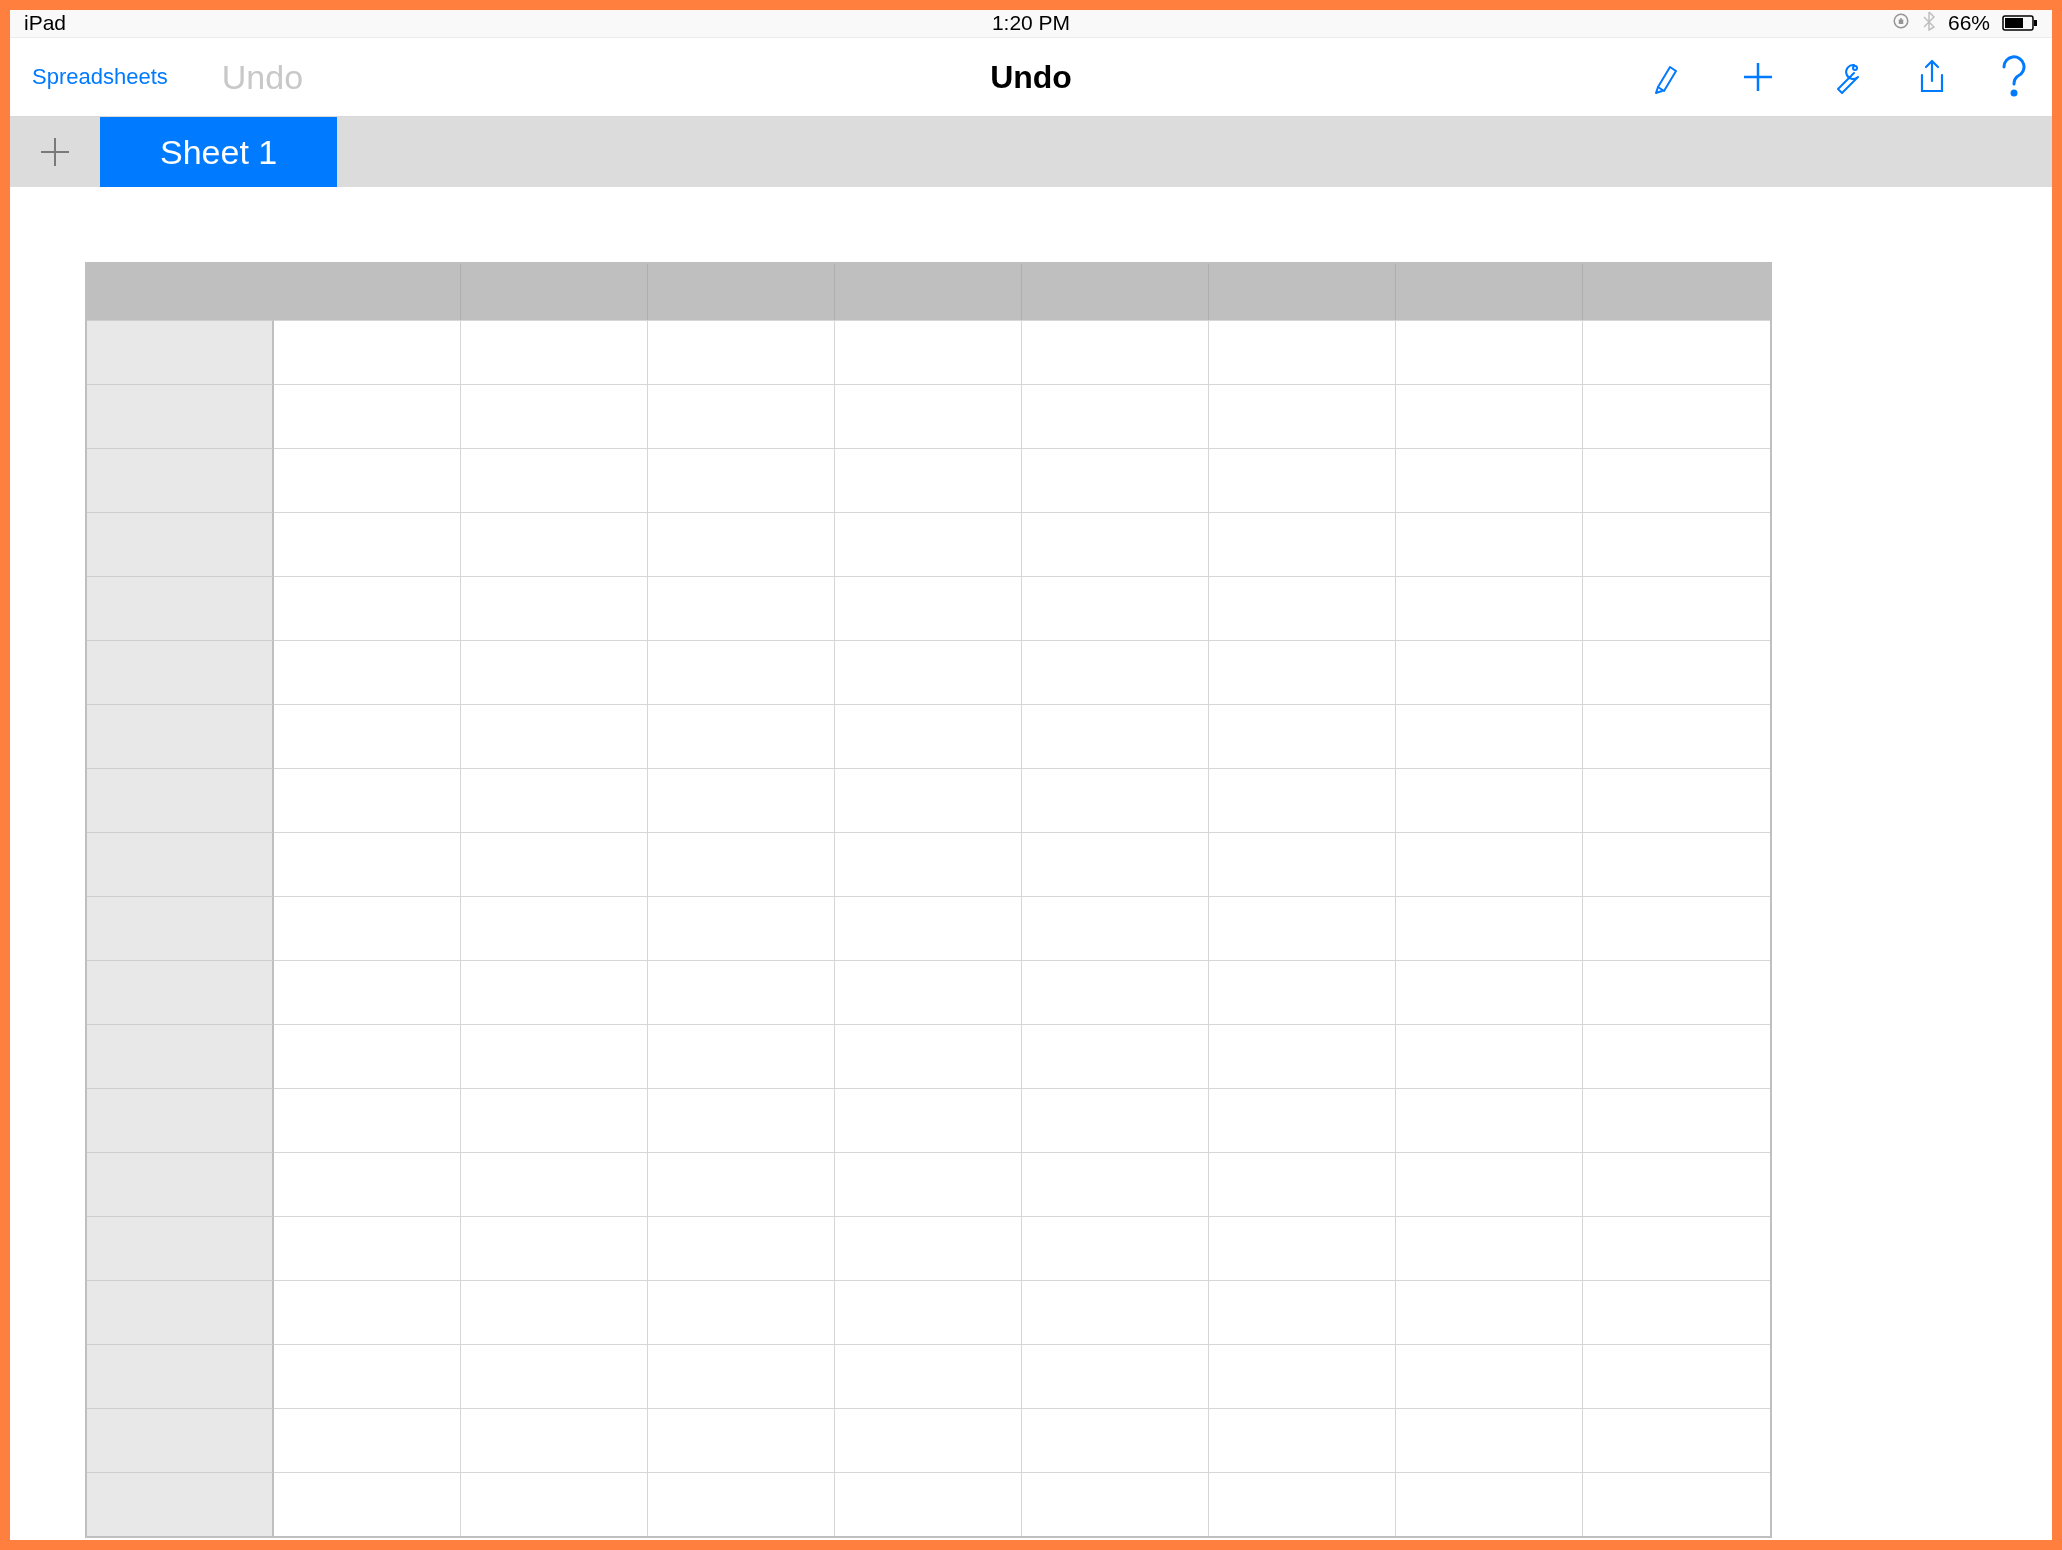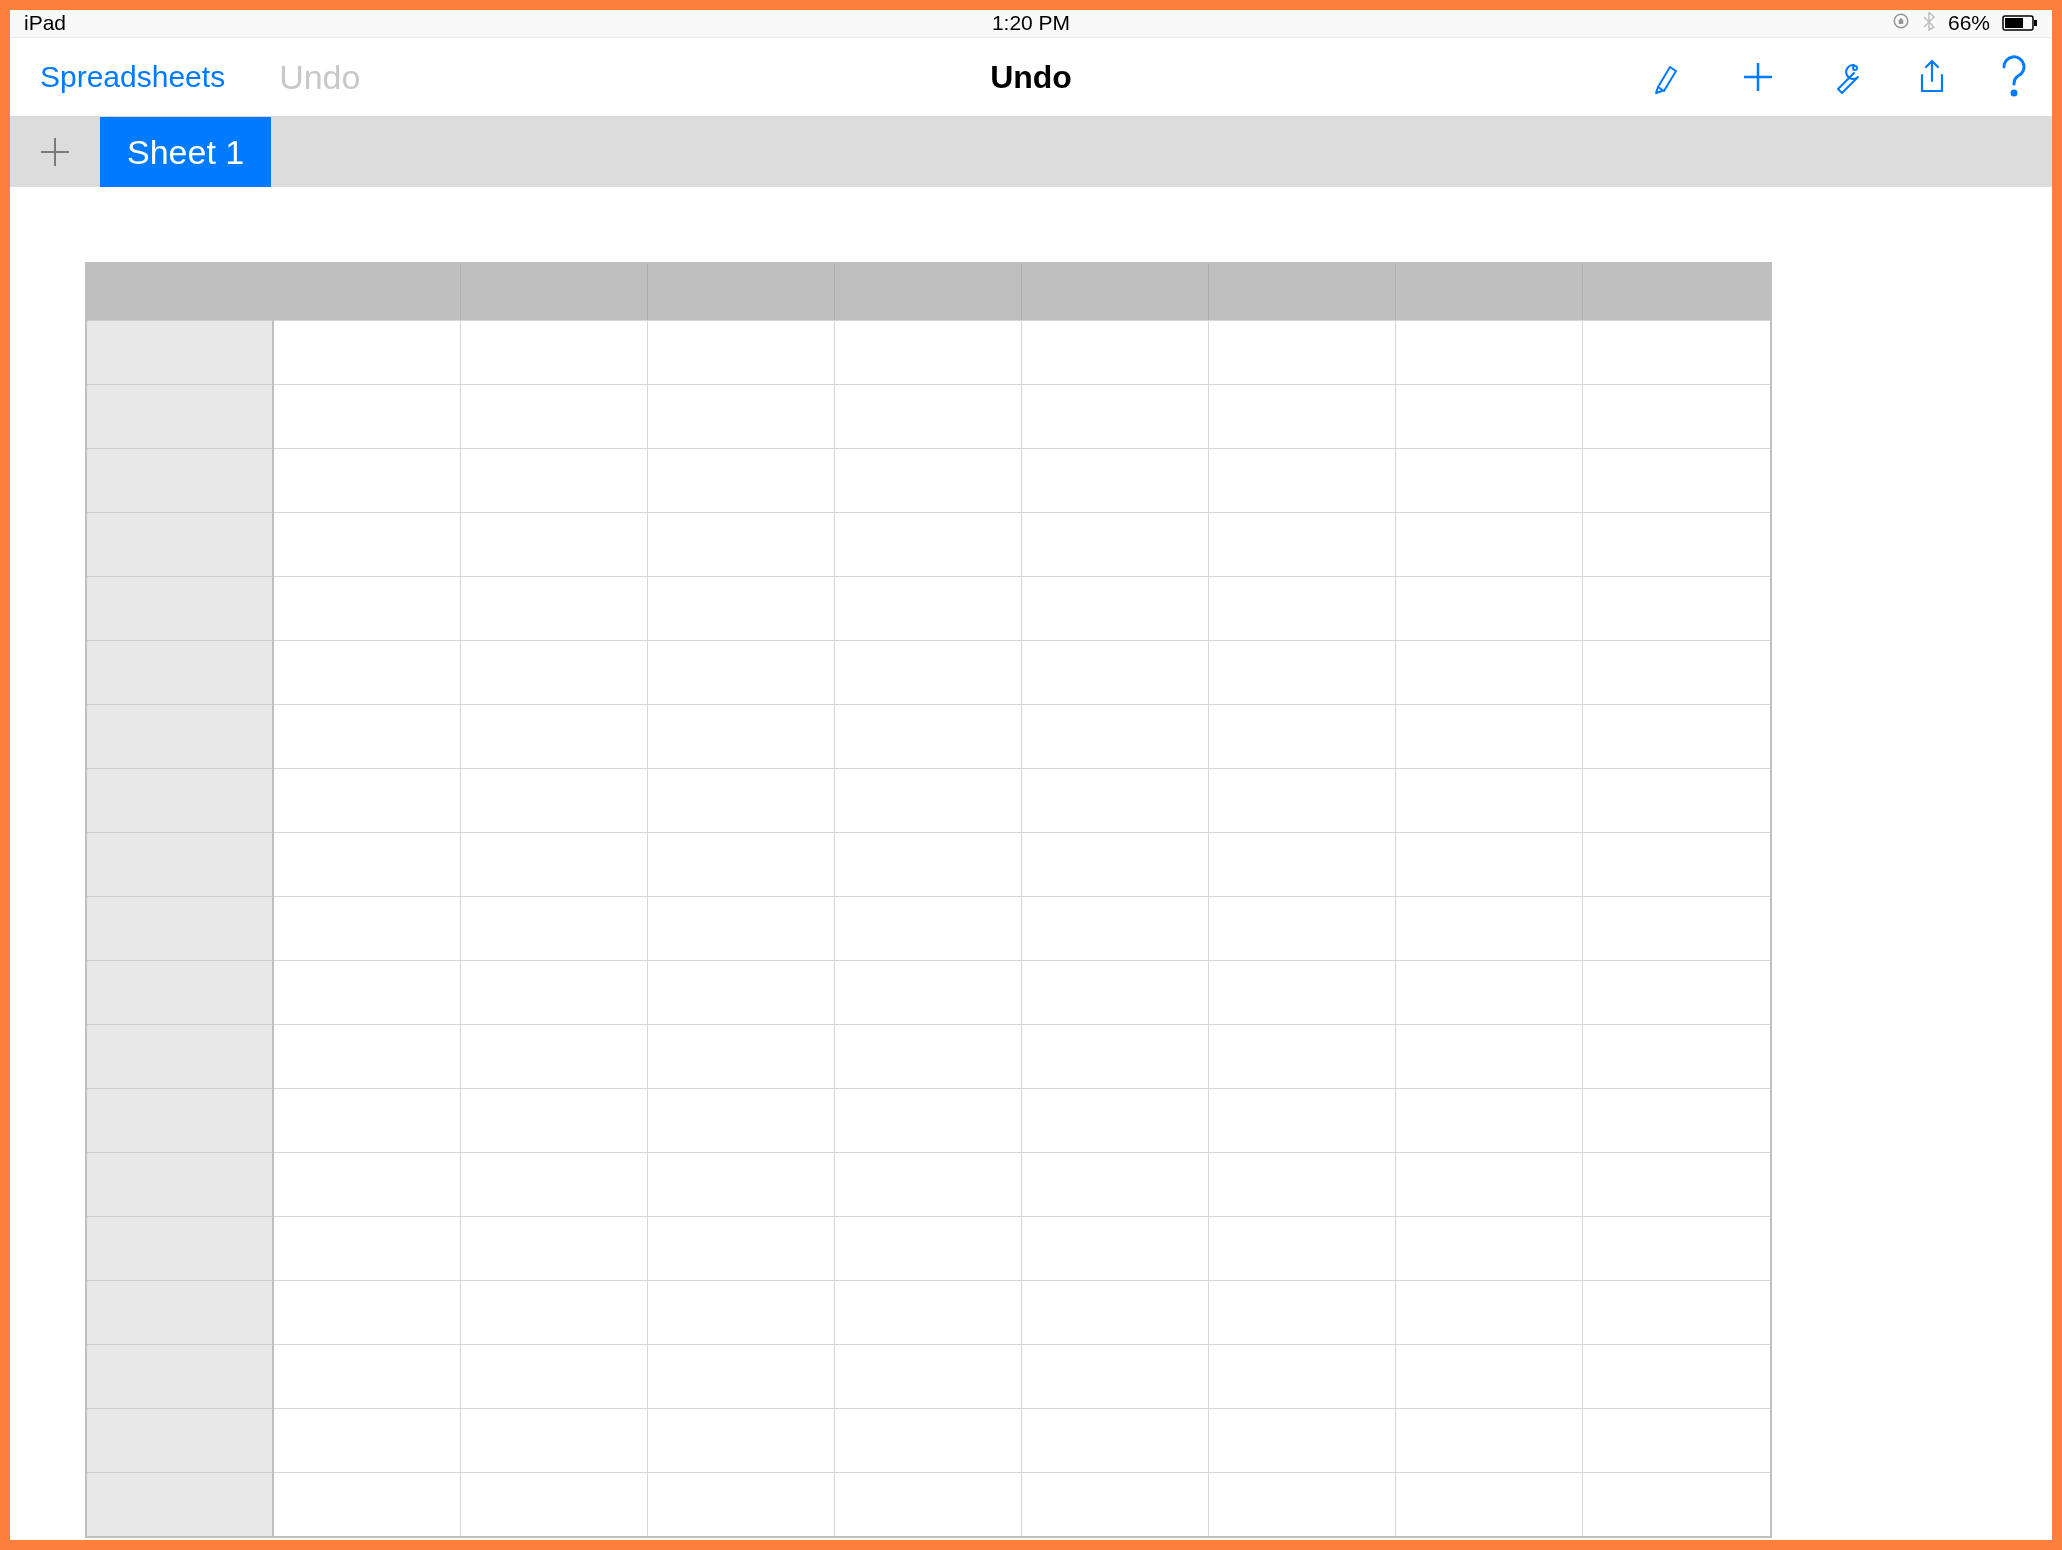--- a/index.html
+++ b/index.html
@@ -69,23 +69,22 @@
       border-bottom: 1px solid #d9d9d9;
       position: relative;
     }
     .toolbar-left {
       display: flex;
       align-items: center;
       gap: 28px;
     }
     .toolbar-left .link {
       color: #007aff;
-      font-size: 30px;
+      font-size: 22px;
       font-weight: 400;
-      margin-left: 8px;
     }
     .toolbar-left .undo {
       color: #c8c8c8;
       font-size: 34px;
       font-weight: 400;
       margin-left: 26px;
     }
     .toolbar-title {
       position: absolute;
       left: 50%;
@@ -118,21 +117,21 @@
       justify-content: center;
       color: #7a7a7a;
       font-size: 46px;
       font-weight: 200;
       background: #dcdcdc;
     }
     .sheet-tab {
       background: #007aff;
       color: #fff;
       font-size: 34px;
-      padding: 0 27px;
+      padding: 0 60px;
       display: flex;
       align-items: center;
       font-weight: 400;
     }
     .canvas-area {
       flex: 1;
       background: #fff;
       position: relative;
       padding: 75px 0 0 75px;
     }

